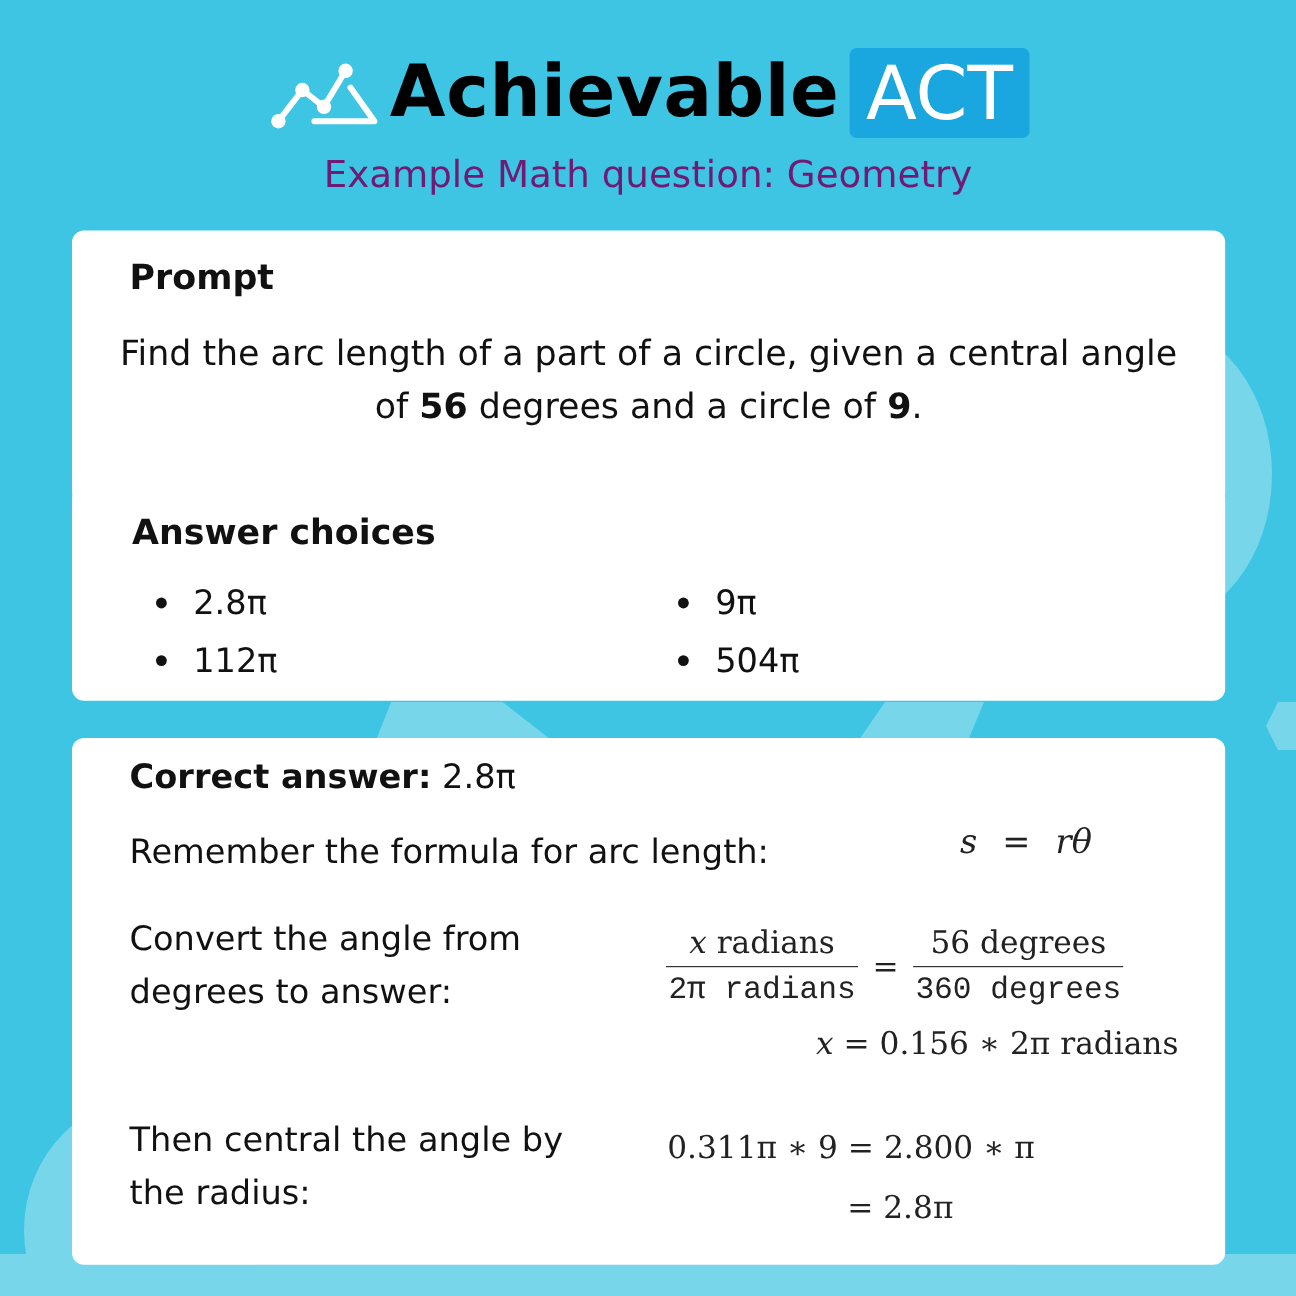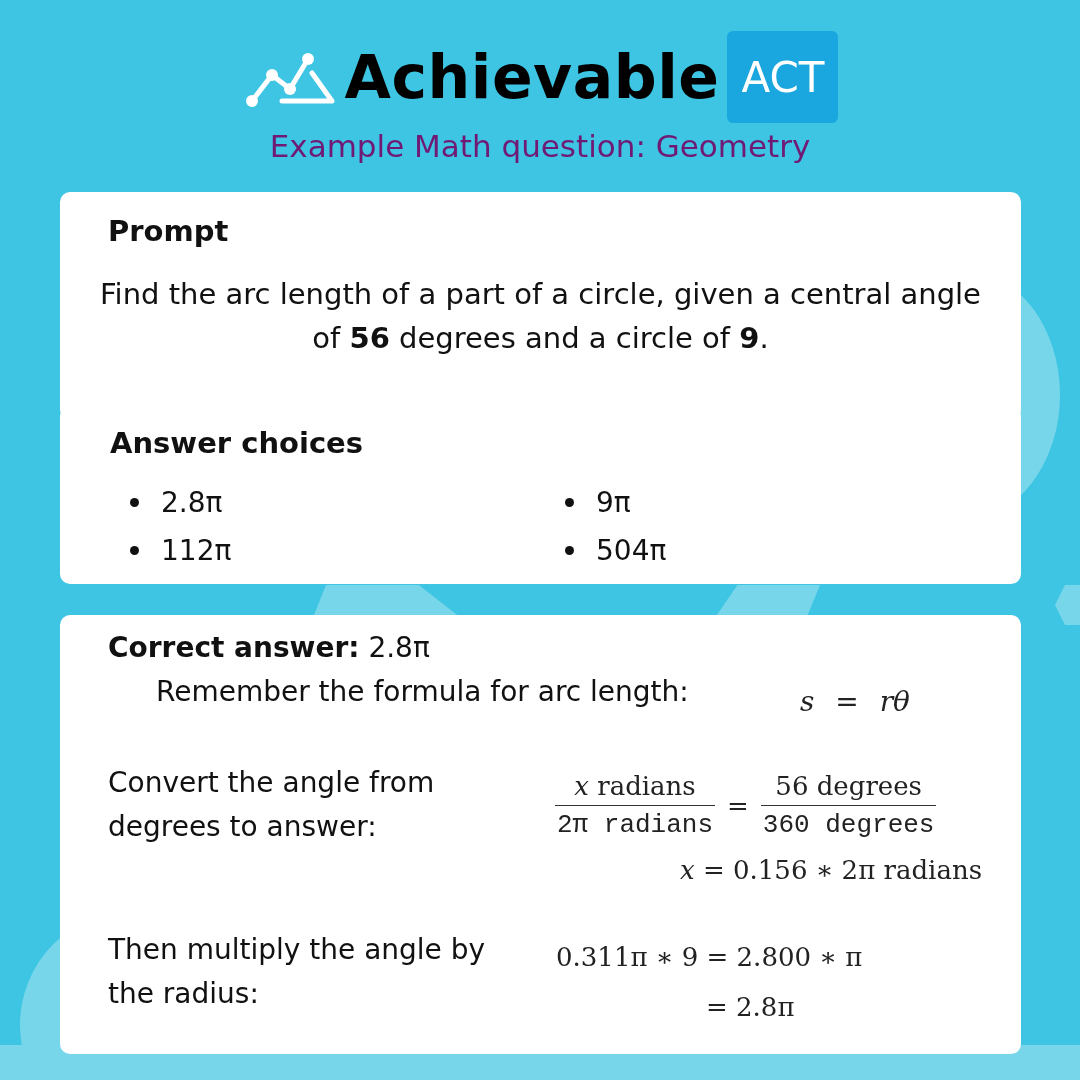--- a/index.html
+++ b/index.html
@@ -39,21 +39,21 @@
     display: flex; flex-direction: column; align-items: center;
   }
   .brand-row { display: flex; align-items: center; height: 90px; }
   .logo-icon { width: 95px; height: 64px; margin-right: 8px; }
   .brand-name {
     color: #000000; font-size: 60px; font-weight: 700; letter-spacing: 0.5px;
     font-family: "DejaVu Sans", sans-serif;
   }
   .brand-badge {
     margin-left: 8px; background: #1aa6de; color: #ffffff;
-    font-size: 42px; padding: 4px 14px; border-radius: 6px; height: 92px;
+    font-size: 62px; padding: 4px 14px; border-radius: 6px; height: 75px;
     display: flex; align-items: center;
     font-family: "DejaVu Sans", sans-serif;
   }
   .subtitle {
     margin-top: 6px; font-size: 31px; color: #701a75;
     font-family: "DejaVu Sans", sans-serif;
   }
 
   
   .card {
@@ -92,21 +92,21 @@
 
   .answer-line {
     position: absolute; left: 48px; top: 16px; font-size: 28px;
     font-family: "DejaVu Sans", sans-serif;
   }
   .answer-line .card-heading { font-size: 28px; }
   .step-label {
     position: absolute; left: 48px; font-size: 28px; line-height: 44px;
     font-family: "DejaVu Sans", sans-serif;
   }
-  .step-1 { top: 55px; margin-left: 48px; }
+  .step-1 { top: 73px; }
   .step-2 { top: 146px; width: 400px; }
   .step-3 { top: 313px; width: 400px; }
 
   .math {
     position: absolute; font-family: "DejaVu Serif", "Liberation Serif", serif;
     font-size: 26px; color: #222;
   }
   .math i { font-style: italic; }
   .math-formula { left: 740px; top: 70px; font-size: 28px; }
   .frac-row { left: 495px; top: 156px; display: flex; align-items: center; }
@@ -195,16 +195,16 @@
       <span class="den">2π radians</span>
     </span>
     <span class="eq">=</span>
     <span class="frac">
       <span class="num">56 degrees</span>
       <span class="den">360 degrees</span>
     </span>
   </div>
   <div class="math math-x-line"><i>x</i><span> = 0.156 ∗ 2π radians</span></div>
 
-  <div class="step-label step-3">Then multiply the angle by the radius:</div>
+  <div class="step-label step-3">Then central the angle by the radius:</div>
   <div class="math math-mult-1">0.311π ∗ 9 = 2.800 ∗ π</div>
   <div class="math math-mult-2">= 2.8π</div>
 </div>
 
 </body></html>

